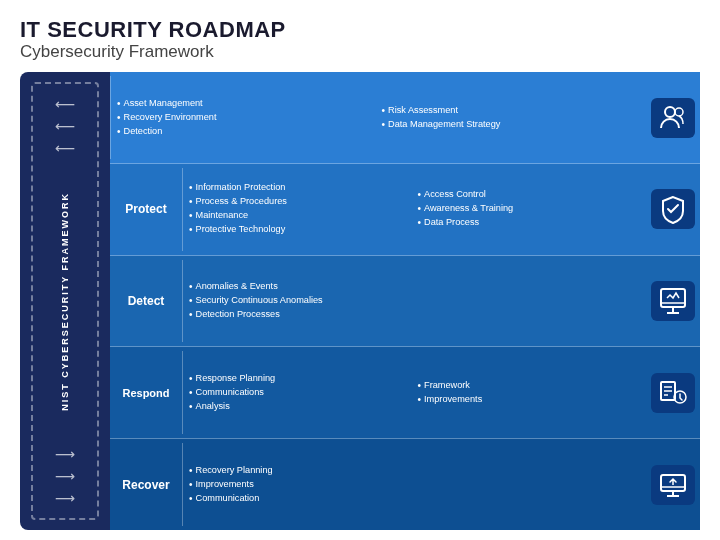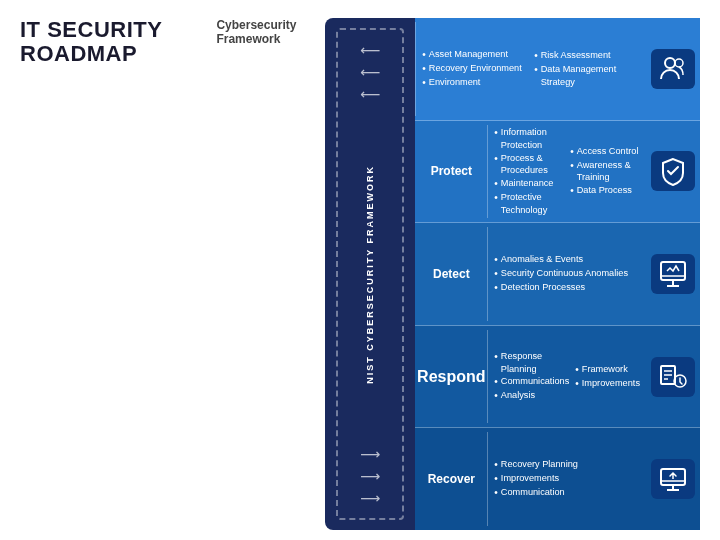--- a/index.html
+++ b/index.html
@@ -9,34 +9,34 @@
       background: #f0f4f8;
       font-family: 'Segoe UI', Arial, sans-serif;
       overflow: hidden;
     }
     .page {
       width: 720px;
       height: 540px;
       background: white;
       padding: 18px 20px 10px 20px;
       display: flex;
-      flex-direction: row;
+      flex-direction: column;
     }
     .title {
       font-size: 22px;
       font-weight: 800;
       color: #1a1a2e;
       letter-spacing: 0.5px;
       line-height: 1.1;
     }
     .subtitle {
-      font-size: 12px;
+      font-size: 17px;
       color: #444;
       margin-bottom: 10px;
-      font-weight: 700;
+      font-weight: 400;
     }
     .main-content {
       display: flex;
       flex: 1;
       gap: 0;
     }
     
     .left-banner {
       width: 90px;
       background: #1a2a5e;
@@ -133,21 +133,21 @@
               <div style="color: white; font-size: 9.2px; line-height: 1.4; display: flex; align-items: flex-start; gap: 3px;">
                 <span style="flex-shrink:0;font-size:10px;">•</span>
                 <span>Asset Management</span>
               </div>
               <div style="color: white; font-size: 9.2px; line-height: 1.4; display: flex; align-items: flex-start; gap: 3px;">
                 <span style="flex-shrink:0;font-size:10px;">•</span>
                 <span>Recovery Environment</span>
               </div>
               <div style="color: white; font-size: 9.2px; line-height: 1.4; display: flex; align-items: flex-start; gap: 3px;">
                 <span style="flex-shrink:0;font-size:10px;">•</span>
-                <span>Environment</span>
+                <span>Detection</span>
               </div>
             </div>
             <div style="flex: 1 1 0%; display: flex; flex-direction: column; justify-content: center;">
               <div style="color: white; font-size: 9.2px; line-height: 1.4; display: flex; align-items: flex-start; gap: 3px;">
                 <span style="flex-shrink:0;font-size:10px;">•</span>
                 <span>Risk Assessment</span>
               </div>
               <div style="color: white; font-size: 9.2px; line-height: 1.4; display: flex; align-items: flex-start; gap: 3px;">
                 <span style="flex-shrink:0;font-size:10px;">•</span>
                 <span>Data Management Strategy</span>
@@ -236,21 +236,21 @@
     <rect x="4" y="4" width="24" height="18" rx="2" stroke="white" stroke-width="2" fill="none"></rect>
     <line x1="4" y1="18" x2="28" y2="18" stroke="white" stroke-width="1.5"></line>
     <line x1="16" y1="22" x2="16" y2="28" stroke="white" stroke-width="2"></line>
     <line x1="10" y1="28" x2="22" y2="28" stroke="white" stroke-width="2"></line>
     <path d="M10 13 L13 10 L16 13 L19 8 L22 13" stroke="white" stroke-width="1.5" fill="none"></path>
   </svg>
             </div>
           </div>
         </div>
         <div class="row" style="background: rgb(18, 89, 160); flex: 1 1 0%; display: flex; align-items: stretch; border-bottom: 1px solid rgba(255, 255, 255, 0.3);">
-          <div class="row-label" style="width: 72px; display: flex; align-items: center; justify-content: center; color: white; font-size: 16px; font-weight: 700; flex-shrink: 0; padding: 4px;">Respond</div>
+          <div class="row-label" style="width: 72px; display: flex; align-items: center; justify-content: center; color: white; font-size: 11px; font-weight: 700; flex-shrink: 0; padding: 4px;">Respond</div>
           <div style="width: 1px; background: rgba(255, 255, 255, 0.3); align-self: stretch; margin: 4px 0px;"></div>
           <div style="flex: 1 1 0%; padding: 5px 6px; display: flex; gap: 6px; align-items: center;">
             <div style="flex: 1 1 0%; display: flex; flex-direction: column; justify-content: center;">
               <div style="color: white; font-size: 9.2px; line-height: 1.4; display: flex; align-items: flex-start; gap: 3px;">
                 <span style="flex-shrink:0;font-size:10px;">•</span>
                 <span>Response Planning</span>
               </div>
               <div style="color: white; font-size: 9.2px; line-height: 1.4; display: flex; align-items: flex-start; gap: 3px;">
                 <span style="flex-shrink:0;font-size:10px;">•</span>
                 <span>Communications</span>

